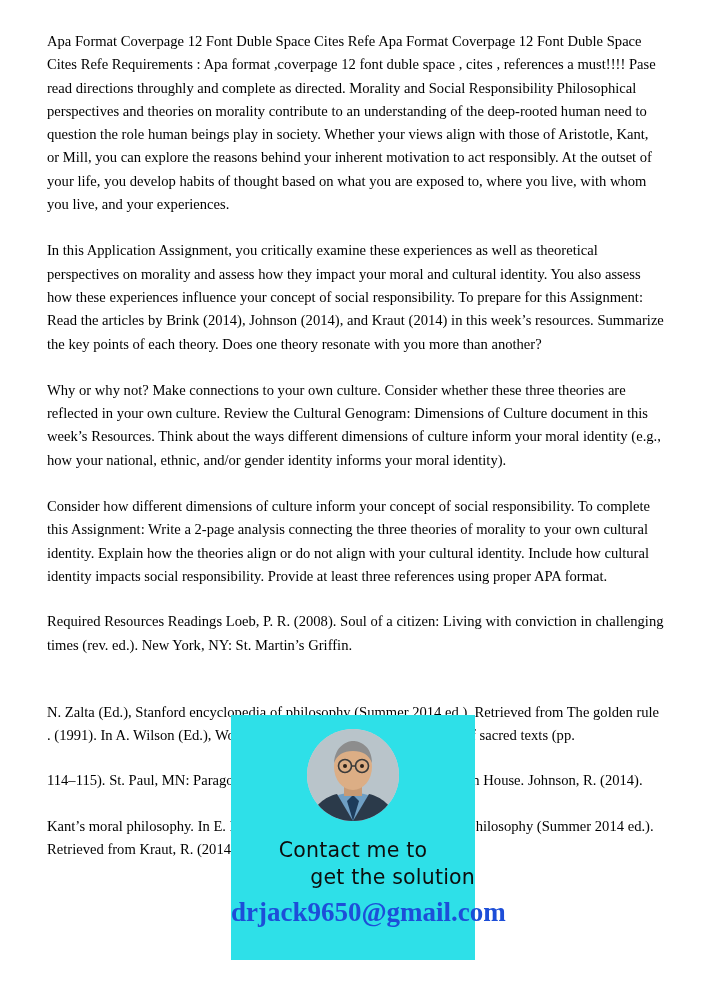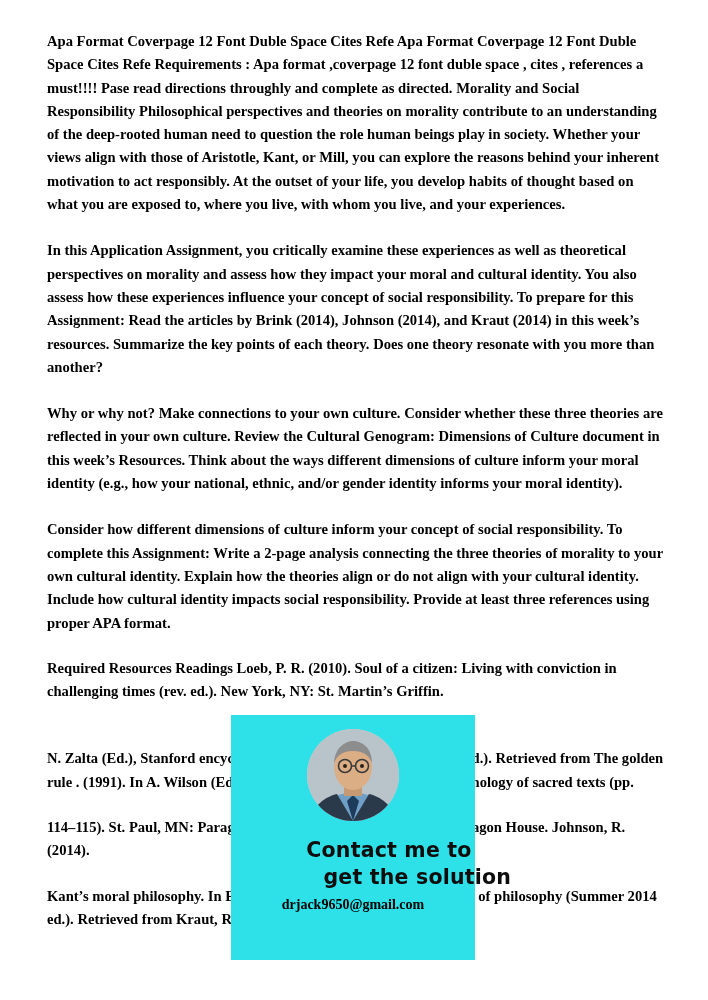--- a/index.html
+++ b/index.html
@@ -27,21 +27,20 @@
     left: 47px;
     top: 30px;
     width: 617px;
   }
   .para {
     font-size: 14.6px;
     line-height: 23.3px;
     text-align: left;
     margin: 0 0 0 0;
     white-space: pre-wrap;
-    font-weight: bold;
   }
   .gap {
     height: 23px;
   }
   .gap-sm {
     height: 22px;
   }
   
   .overlay-card {
     position: absolute;
@@ -64,54 +63,53 @@
     background: #cfd6da;
   }
   .avatar svg {
     display: block;
   }
   .overlay-line1, .overlay-line2 {
     position: absolute;
     width: 100%;
     text-align: center;
     font-family: "DejaVu Sans", sans-serif;
-    font-weight: bold;
+    font-weight: normal;
     font-size: 20.5px;
     color: #0d0d0d;
     letter-spacing: 0.2px;
-    padding-left: 36px;
   }
   .overlay-line1 { top: 123px; }
   .overlay-line2 { top: 150px; text-align: right; }
   .overlay-email {
     position: absolute;
     width: 100%;
     top: 182px;
     text-align: center;
     font-family: "Liberation Serif", serif;
     font-weight: bold;
-    font-size: 14px;
-    color: #000000;
+    font-size: 27px;
+    color: #1d4ed8;
   }
 </style>
 </head>
 <body>
 
 <div class="page">
 
   <div class="doc-body">
     <p class="para">Apa Format Coverpage 12 Font Duble Space Cites Refe Apa Format Coverpage 12 Font Duble Space Cites Refe Requirements : Apa format ,coverpage 12 font duble space , cites , references a must!!!! Pase read directions throughly and complete as directed. Morality and Social Responsibility Philosophical perspectives and theories on morality contribute to an understanding of the deep-rooted human need to question the role human beings play in society. Whether your views align with those of Aristotle, Kant, or Mill, you can explore the reasons behind your inherent motivation to act responsibly. At the outset of your life, you develop habits of thought based on what you are exposed to, where you live, with whom you live, and your experiences.</p>
     <div class="gap"></div>
     <p class="para">In this Application Assignment, you critically examine these experiences as well as theoretical perspectives on morality and assess how they impact your moral and cultural identity. You also assess how these experiences influence your concept of social responsibility. To prepare for this Assignment: Read the articles by Brink (2014), Johnson (2014), and Kraut (2014) in this week’s resources. Summarize the key points of each theory. Does one theory resonate with you more than another?</p>
     <div class="gap"></div>
     <p class="para">Why or why not? Make connections to your own culture. Consider whether these three theories are reflected in your own culture. Review the Cultural Genogram: Dimensions of Culture document in this week’s Resources. Think about the ways different dimensions of culture inform your moral identity (e.g., how your national, ethnic, and/or gender identity informs your moral identity).</p>
     <div class="gap"></div>
     <p class="para">Consider how different dimensions of culture inform your concept of social responsibility. To complete this Assignment: Write a 2-page analysis connecting the three theories of morality to your own cultural identity. Explain how the theories align or do not align with your cultural identity. Include how cultural identity impacts social responsibility. Provide at least three references using proper APA format.</p>
     <div class="gap-sm"></div>
-    <p class="para">Required Resources Readings Loeb, P. R. (2010). Soul of a citizen: Living with conviction in challenging times (rev. ed.). New York, NY: St. Martin’s Griffin.</p>
+    <p class="para">Required Resources Readings Loeb, P. R. (2008). Soul of a citizen: Living with conviction in challenging times (rev. ed.). New York, NY: St. Martin’s Griffin.</p>
     <div class="gap-sm"></div>
     <div class="gap-sm"></div>
     <p class="para">N. Zalta (Ed.), Stanford encyclopedia of philosophy (Summer 2014 ed.). Retrieved from The golden rule . (1991). In A. Wilson (Ed.), World scripture: A comparative anthology of sacred texts (pp.</p>
     <div class="gap-sm"></div>
     <p class="para">114–115). St. Paul, MN: Paragon House Publishing, a division of Paragon House. Johnson, R. (2014).</p>
     <div class="gap-sm"></div>
     <p class="para">Kant’s moral philosophy. In E. N. Zalta (Ed.), Stanford encyclopedia of philosophy (Summer 2014 ed.). Retrieved from Kraut, R. (2014).</p>
   </div>
 
   <div class="overlay-card">

